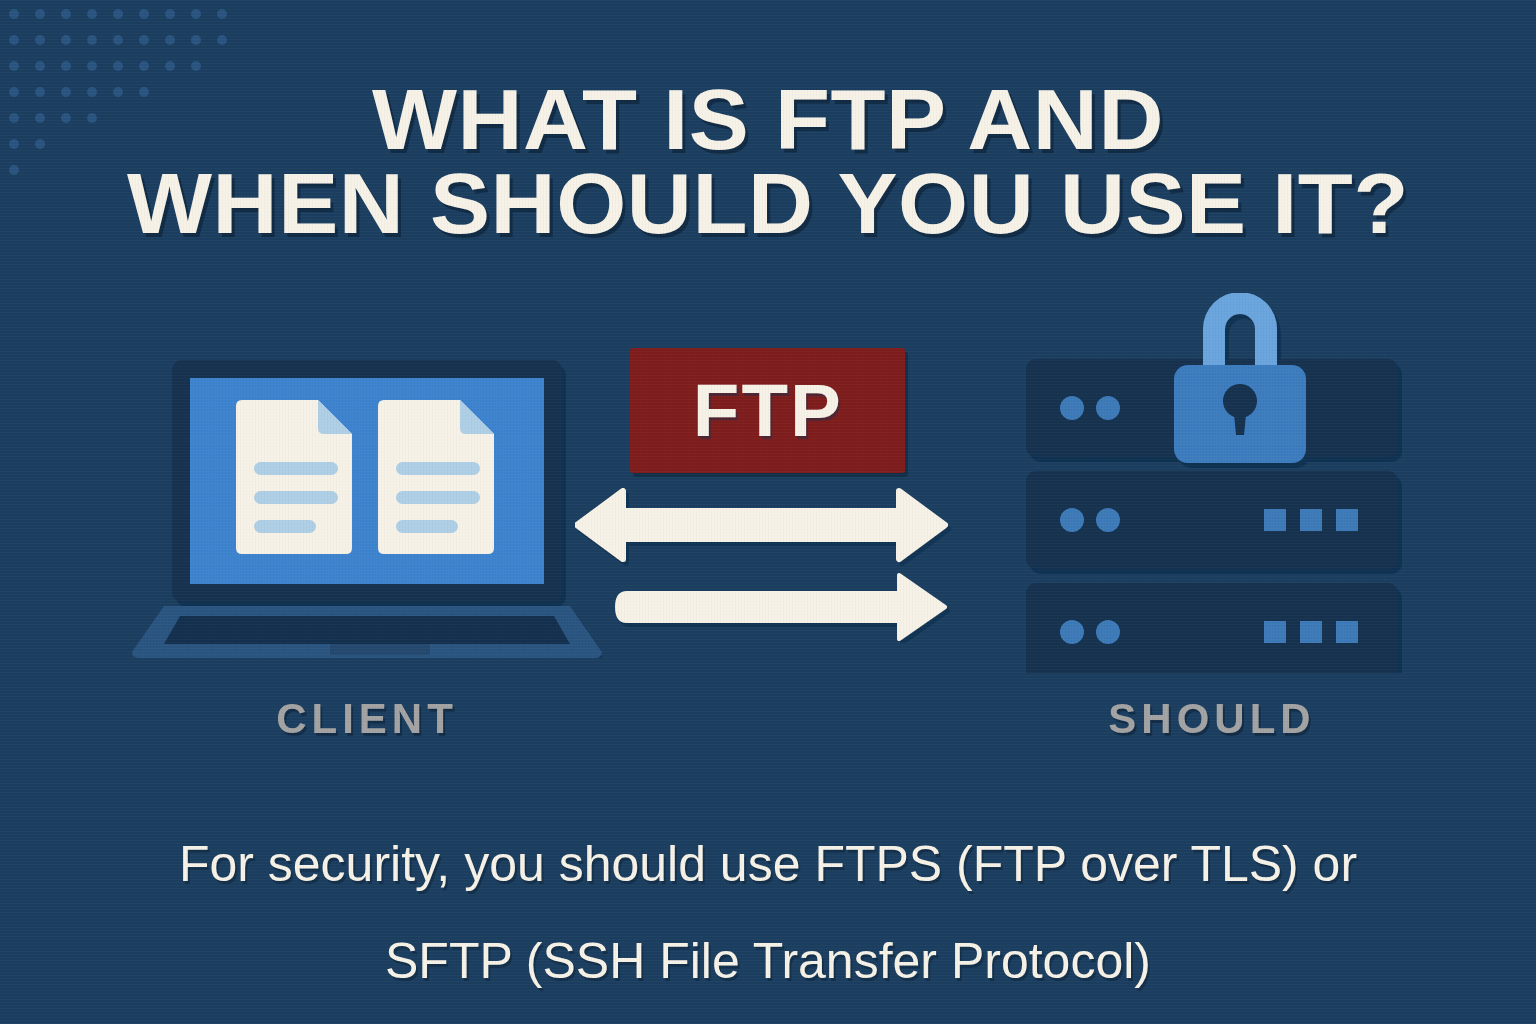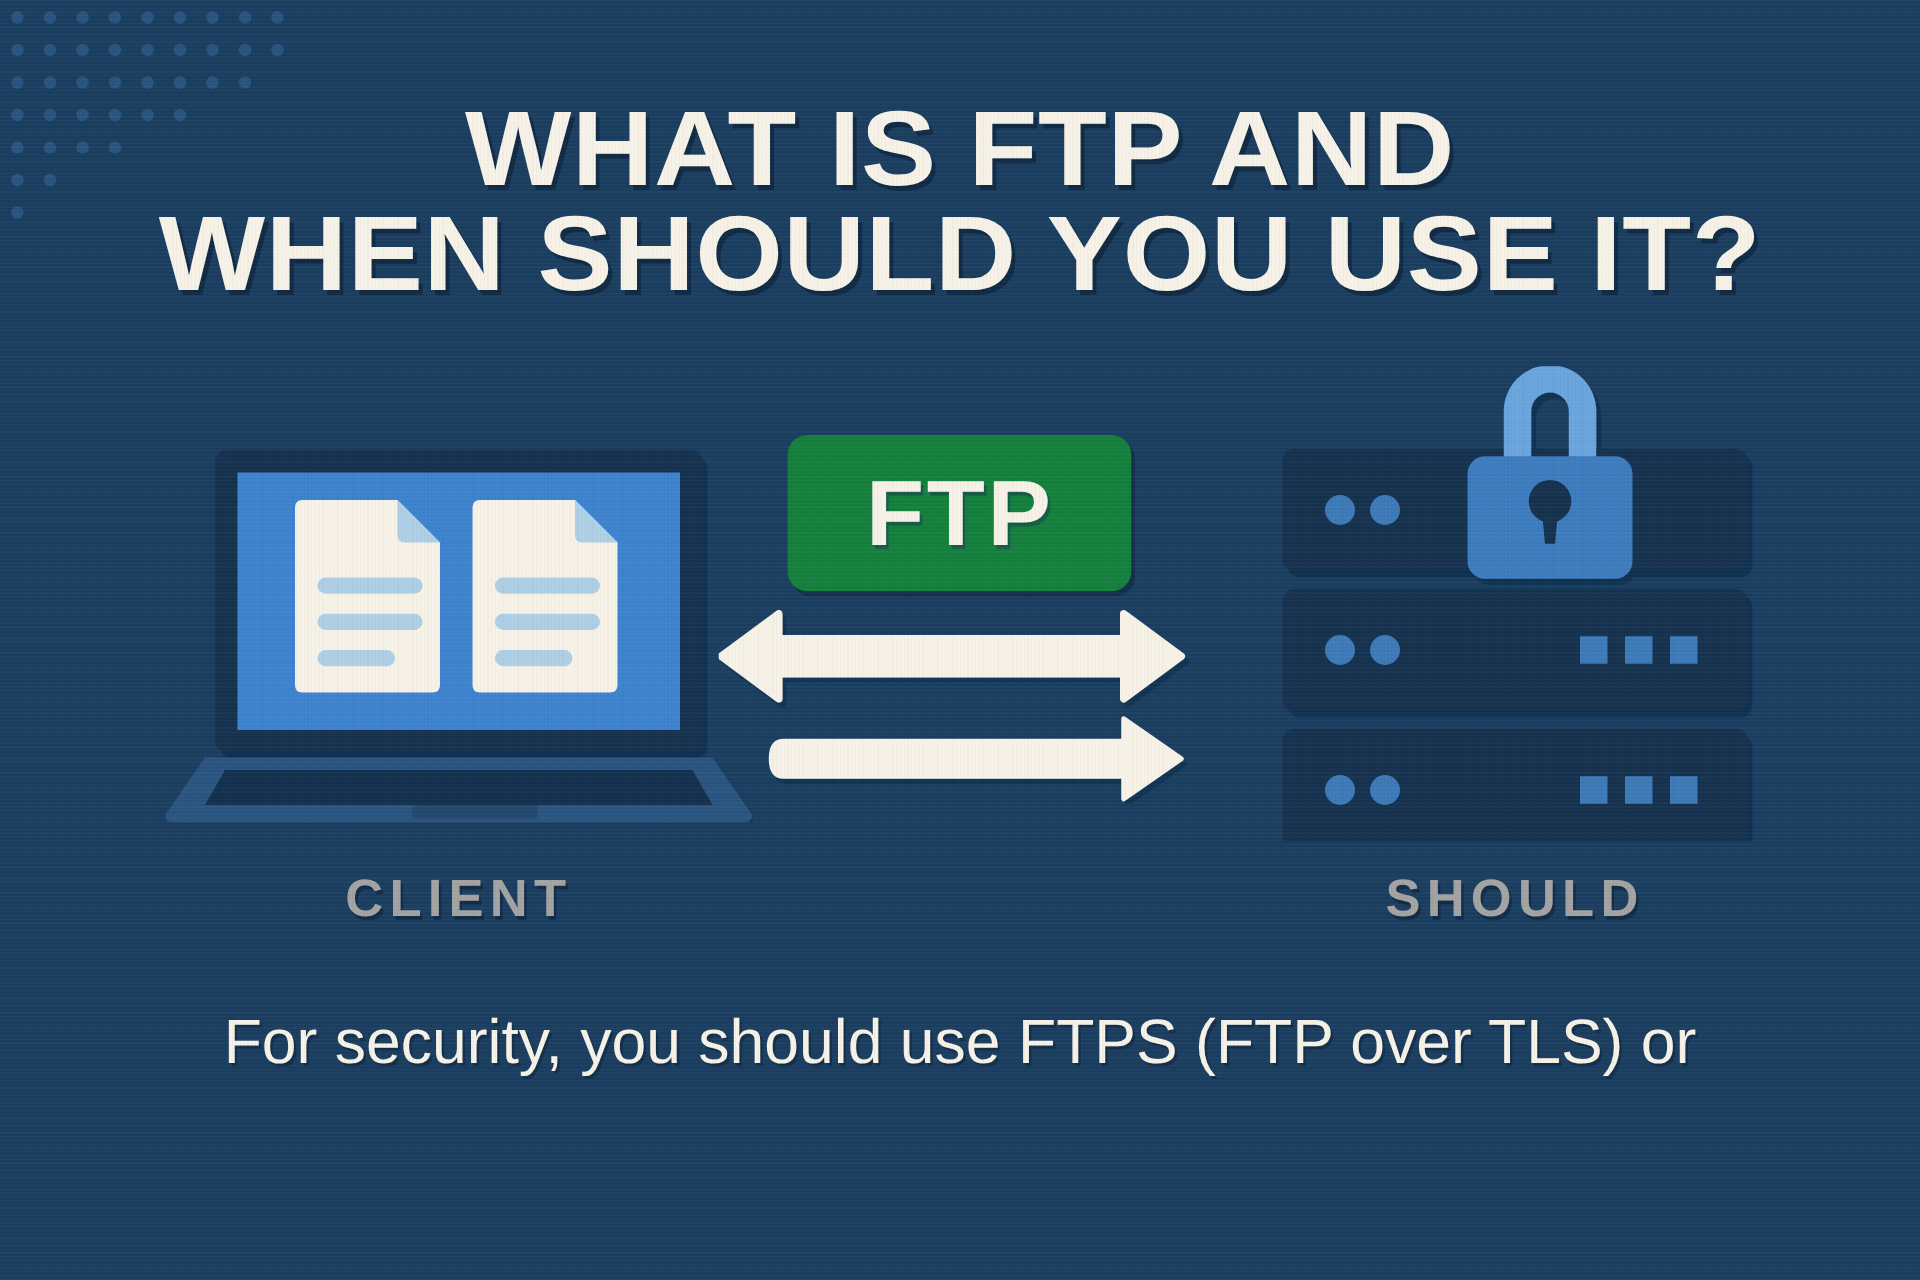--- a/index.html
+++ b/index.html
@@ -40,21 +40,21 @@
   
   #stage { position:absolute; left:0; top:288px; width:1536px; height:420px; z-index:5; }
 
   
   #laptop { position:absolute; left:132px; top:70px; width:470px; height:300px; }
 
   
   #ftp-group { position:absolute; left:575px; top:50px; width:380px; height:300px; }
   #ftp-badge {
     position:absolute; left:55px; top:10px; width:275px; height:125px;
-    background:#15803d; border-radius:16px;
+    background:#7f1d1d; border-radius:3px;
     box-shadow:3px 4px 0 rgba(10,28,48,.45);
     display:flex; align-items:center; justify-content:center;
   }
   #ftp-badge .txt {
     color:#F7F2E7; font-weight:bold; font-size:74px; letter-spacing:2px;
     text-shadow:2px 3px 0 rgba(20,48,79,.45);
     transform:scaleX(1.03);
   }
 
   
@@ -70,21 +70,21 @@
   #cap-client { left:130px; width:474px; text-align:center; }
   #cap-server { left:1012px; width:400px; text-align:center; }
 
   
   #footer {
     position:absolute; top:800px; left:0; width:1536px; z-index:6;
     text-align:center; color:#F7F2E7;
     font-size:50px; line-height:1.32; font-weight:400;
     text-shadow:2px 3px 0 rgba(10,28,48,.45);
   }
-  #footer .ln { display:block; white-space:nowrap; }
+  #footer .ln { display:block; white-space:nowrap;margin-top:31px; }
 </style>
 </head>
 <body>
 
 <svg id="dots" viewBox="0 0 230 210" xmlns="http://www.w3.org/2000/svg">
     <circle cx="14" cy="14" r="5" fill="#2A5480"></circle>
     <circle cx="40" cy="14" r="5" fill="#2A5480"></circle>
     <circle cx="66" cy="14" r="5" fill="#2A5480"></circle>
     <circle cx="92" cy="14" r="5" fill="#2A5480"></circle>
     <circle cx="118" cy="14" r="5" fill="#2A5480"></circle>
@@ -229,15 +229,16 @@
       </g>
     </g>
   </svg>
 </div>
 
 <div class="caption" id="cap-client">CLIENT</div>
 <div class="caption" id="cap-server">SHOULD</div>
 
 <p id="footer">
   <span class="ln">For security, you should use FTPS (FTP over TLS) or</span>
+  <span class="ln">SFTP (SSH File Transfer Protocol)</span>
 </p>
 
 <div id="grain"></div>
 
 </body></html>

